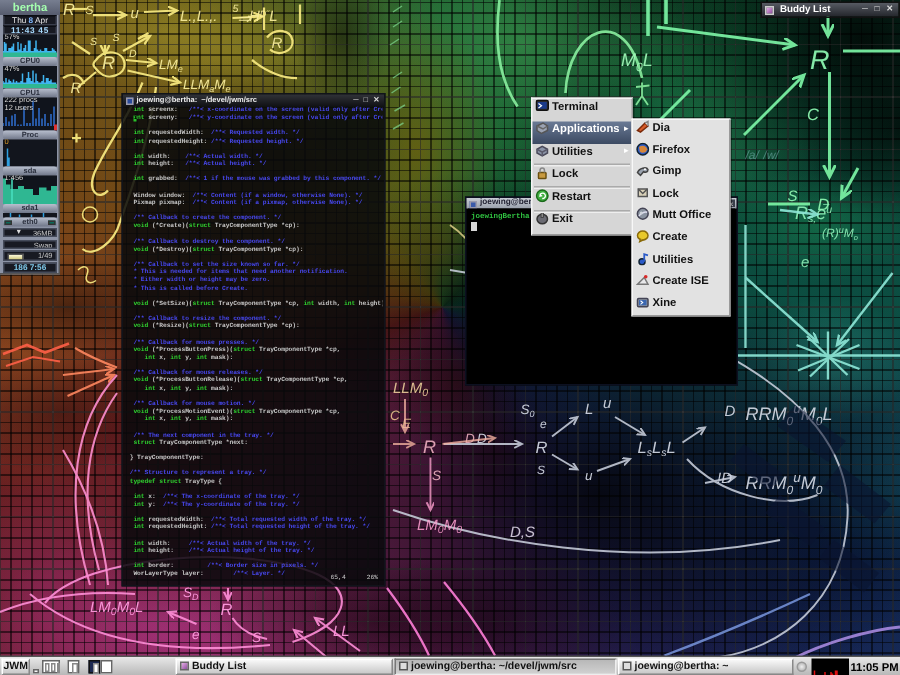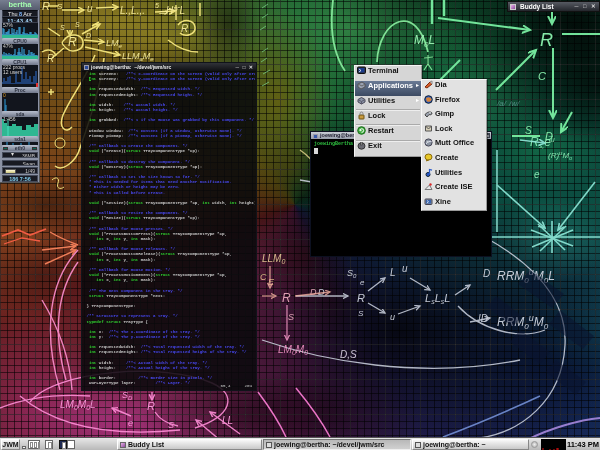--- a/index.html
+++ b/index.html
@@ -559,15 +559,15 @@
   <div class="pager" style="left:67px;width:8px"></div>
   <div class="tbtn" style="left:117px;width:145px"><span class="ticon"></span>Buddy List</div>
   <div class="tbtn pressed" style="left:263px;width:148px"><span class="ticon term"></span>joewing@bertha: ~/devel/jwm/src</div>
   <div class="tbtn" style="left:412px;width:117px"><span class="ticon term"></span>joewing@bertha: ~</div>
   <span style="position:absolute;left:531px;top:3px;width:7px;height:7px;border:1px solid #999;border-radius:50%;background:radial-gradient(#eee,#aaa)"></span>
   <div class="loadbox"><svg width="25" height="11">
           <g transform="translate(0,0)">
             <path d="M0,11 V10 M1,11 V9 M2,11 V6 M3,11 V10 M4,11 V10 M5,11 V9 M6,11 V10 M7,11 V10 M8,11 V9 M9,11 V7 M10,11 V10 M11,11 V10 M12,11 V10 M13,11 V7 M14,11 V8 M15,11 V10 M16,11 V6 M17,11 V6 M18,11 V9 M19,11 V9 M20,11 V10 M21,11 V10 M22,11 V9 M23,11 V10 M24,11 V10" stroke="#e01010" stroke-width="1" fill="none"></path>
           </g>
         </svg></div>
-  <div class="clock">11:43 PM</div>
+  <div class="clock">11:05 PM</div>
  </div>
 </div>
 
 </body></html>

